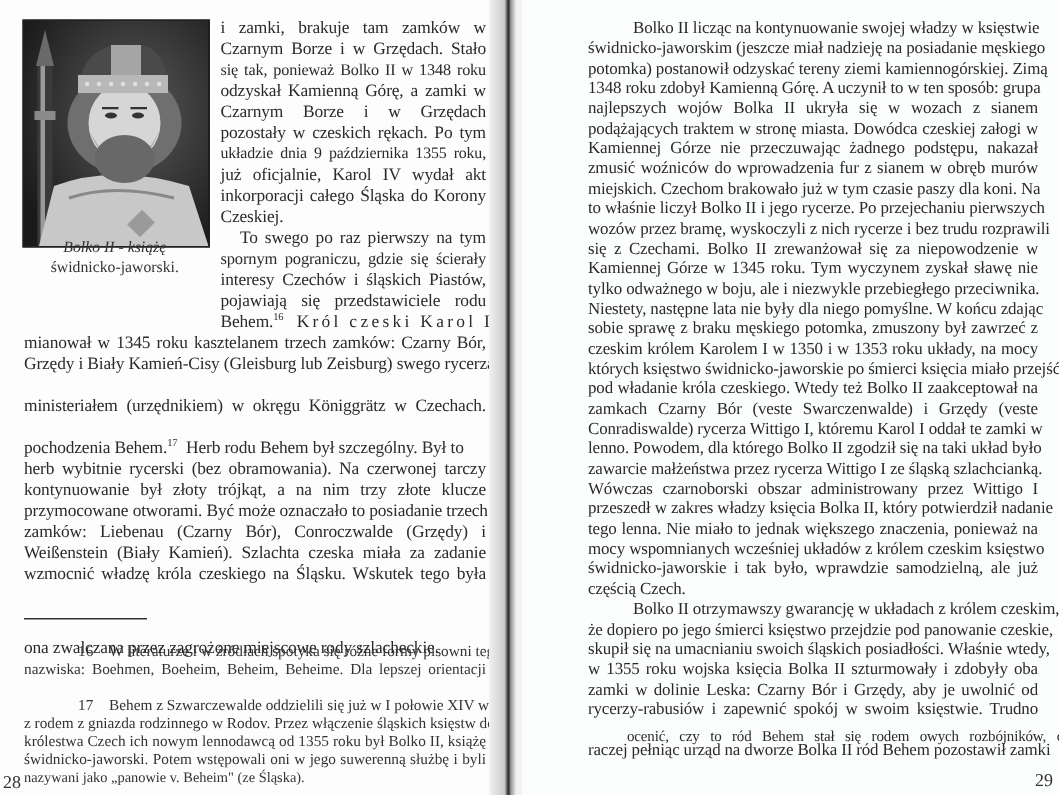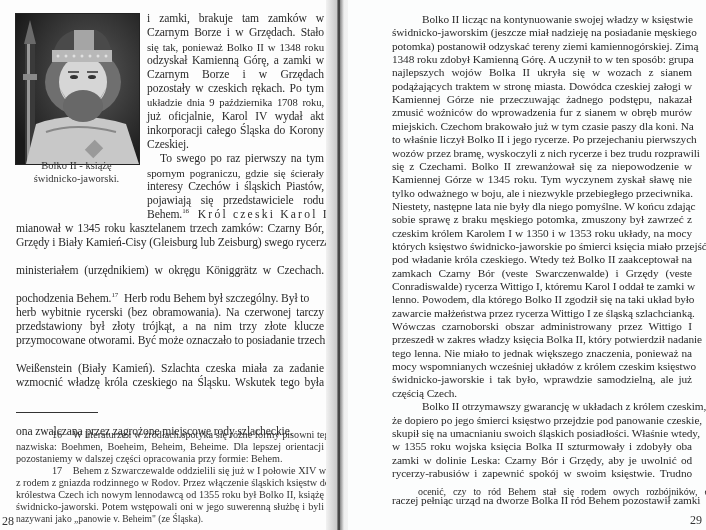--- a/index.html
+++ b/index.html
@@ -83,64 +83,64 @@
           <circle cx="42" cy="42" r="1.5"></circle>
             <circle cx="50" cy="42" r="1.5"></circle>
             <circle cx="58" cy="42" r="1.5"></circle>
           <circle cx="66" cy="42" r="1.5"></circle>
             <circle cx="74" cy="42" r="1.5"></circle>
             <circle cx="82" cy="42" r="1.5"></circle>
             <circle cx="90" cy="42" r="1.5"></circle>
         </g>
       </svg>
     </div>
-    <div class="caption" style="top:159px;">Bolko II - książę</div>
+    <div class="caption" style="top:159px;font-style:italic;">Bolko II - książę</div>
     <div class="caption" style="top:172px;">świdnicko-jaworski.</div>
 
     <div class="text-line just" style="left:147px; width:177px; top:12px;">i zamki, brakuje tam zamków w</div>
     <div class="text-line just" style="left:147px; width:177px; top:26px;">Czarnym Borze i w Grzędach. Stało</div>
     <div class="text-line just" style="left:147px; width:177px; top:40px; font-size:10.8px;">się tak, ponieważ Bolko II w 1348 roku</div>
     <div class="text-line just" style="left:147px; width:177px; top:54px;">odzyskał Kamienną Górę, a zamki w</div>
     <div class="text-line just" style="left:147px; width:177px; top:68px;">Czarnym Borze i w Grzędach</div>
     <div class="text-line just" style="left:147px; width:177px; top:82px;">pozostały w czeskich rękach. Po tym</div>
-    <div class="text-line just" style="left:147px; width:177px; top:96px; font-size:10.6px;">układzie dnia 9 października 1708 roku,</div>
+    <div class="text-line just" style="left:147px; width:177px; top:96px; font-size:10.6px;">układzie dnia 9 października 1355 roku,</div>
     <div class="text-line just" style="left:147px; width:177px; top:110px;">już oficjalnie, Karol IV wydał akt</div>
     <div class="text-line just" style="left:147px; width:177px; top:124px;">inkorporacji całego Śląska do Korony</div>
     <div class="text-line" style="left:147px; top:138px;">Czeskiej.</div>
     <div class="text-line just" style="left:160px; width:164px; top:152px;">To swego po raz pierwszy na tym</div>
     <div class="text-line just" style="left:147px; width:177px; top:166px; font-size:11px;">spornym pograniczu, gdzie się ścierały</div>
     <div class="text-line just" style="left:147px; width:177px; top:180px;">interesy Czechów i śląskich Piastów,</div>
     <div class="text-line just" style="left:147px; width:177px; top:194px;">pojawiają się przedstawiciele rodu</div>
     <div class="text-line" style="left:147px; top:208px;">
       <span>Behem.</span><sup>16</sup>
       <span style="letter-spacing:2.2px; margin-left:6px;">Król czeski Karol I</span>
     </div>
 
     <div class="text-line just" style="left:16px; width:308px; top:222px;">mianował w 1345 roku kasztelanem trzech zamków: Czarny Bór,</div>
     <div class="text-line just" style="left:16px; width:308px; top:236px;">Grzędy i Biały Kamień-Cisy (Gleisburg lub Zeisburg) swego rycerza</div>
     <div class="text-line just" style="left:16px; width:308px; top:264px;">ministeriałem (urzędnikiem) w okręgu Königgrätz w Czechach.</div>
     <div class="text-line" style="left:16px; width:308px; top:292px;">
       <span>pochodzenia Behem.</span><sup>17</sup>
       <span style="margin-left:3px;">Herb rodu Behem był szczególny. Był to</span>
     </div>
     <div class="text-line just" style="left:16px; width:308px; top:306px;">herb wybitnie rycerski (bez obramowania). Na czerwonej tarczy</div>
-    <div class="text-line just" style="left:16px; width:308px; top:320px;">przedstawiony był złoty trójkąt, a na nim trzy złote klucze</div>
+    <div class="text-line just" style="left:16px; width:308px; top:320px;">kontynuowanie był złoty trójkąt, a na nim trzy złote klucze</div>
     <div class="text-line just" style="left:16px; width:308px; top:334px;">przymocowane otworami. Być może oznaczało to posiadanie trzech</div>
+    <div class="text-line just" style="left:16px; width:308px; top:348px;">zamków: Liebenau (Czarny Bór), Conroczwalde (Grzędy) i</div>
     <div class="text-line just" style="left:16px; width:308px; top:362px;">Weißenstein (Biały Kamień). Szlachta czeska miała za zadanie</div>
     <div class="text-line just" style="left:16px; width:308px; top:376px;">wzmocnić władzę króla czeskiego na Śląsku. Wskutek tego była</div>
     <div class="text-line" style="left:16px; top:390px;margin-top:35px;">ona zwalczana przez zagrożone miejscowe rody szlacheckie.</div>
 
     <div class="footnote-rule" style="left:16px; top:412px; width:82px;"></div>
 
     <div class="fn-line" style="left:52px; top:428px;">
       <span>16</span>
       <span style="margin-left:8px;">W literaturze i w źródłach spotyka się różne formy pisowni tego</span>
     </div>
     <div class="fn-line just" style="left: 16px; width: 308px; top: 440px;">nazwiska: Boehmen, Boeheim, Beheim, Beheime. Dla lepszej orientacji</div>
-    <div class="fn-line" style="left: 16px; top: 452px;">pozostaniemy w dalszej części opracowania przy formie: Behem.</div>
 
     <div class="fn-line" style="left: 52px; top: 464px;">
       <span>17</span>
       <span style="margin-left:8px;">Behem z Szwarczewalde oddzielili się już w I połowie XIV wieku</span>
     </div>
     <div class="fn-line just" style="left: 16px; width: 308px; top: 476px;">z rodem z gniazda rodzinnego w Rodov. Przez włączenie śląskich księstw do</div>
     <div class="fn-line just" style="left: 16px; width: 308px; top: 488px;">królestwa Czech ich nowym lennodawcą od 1355 roku był Bolko II, książę</div>
     <div class="fn-line just" style="left: 16px; width: 308px; top: 500px;">świdnicko-jaworski. Potem wstępowali oni w jego suwerenną służbę i byli</div>
     <div class="fn-line" style="left: 16px; top: 512px; display: block; font-size: 9.6px;">nazywani jako „panowie v. Beheim" (ze Śląska).</div>
 

